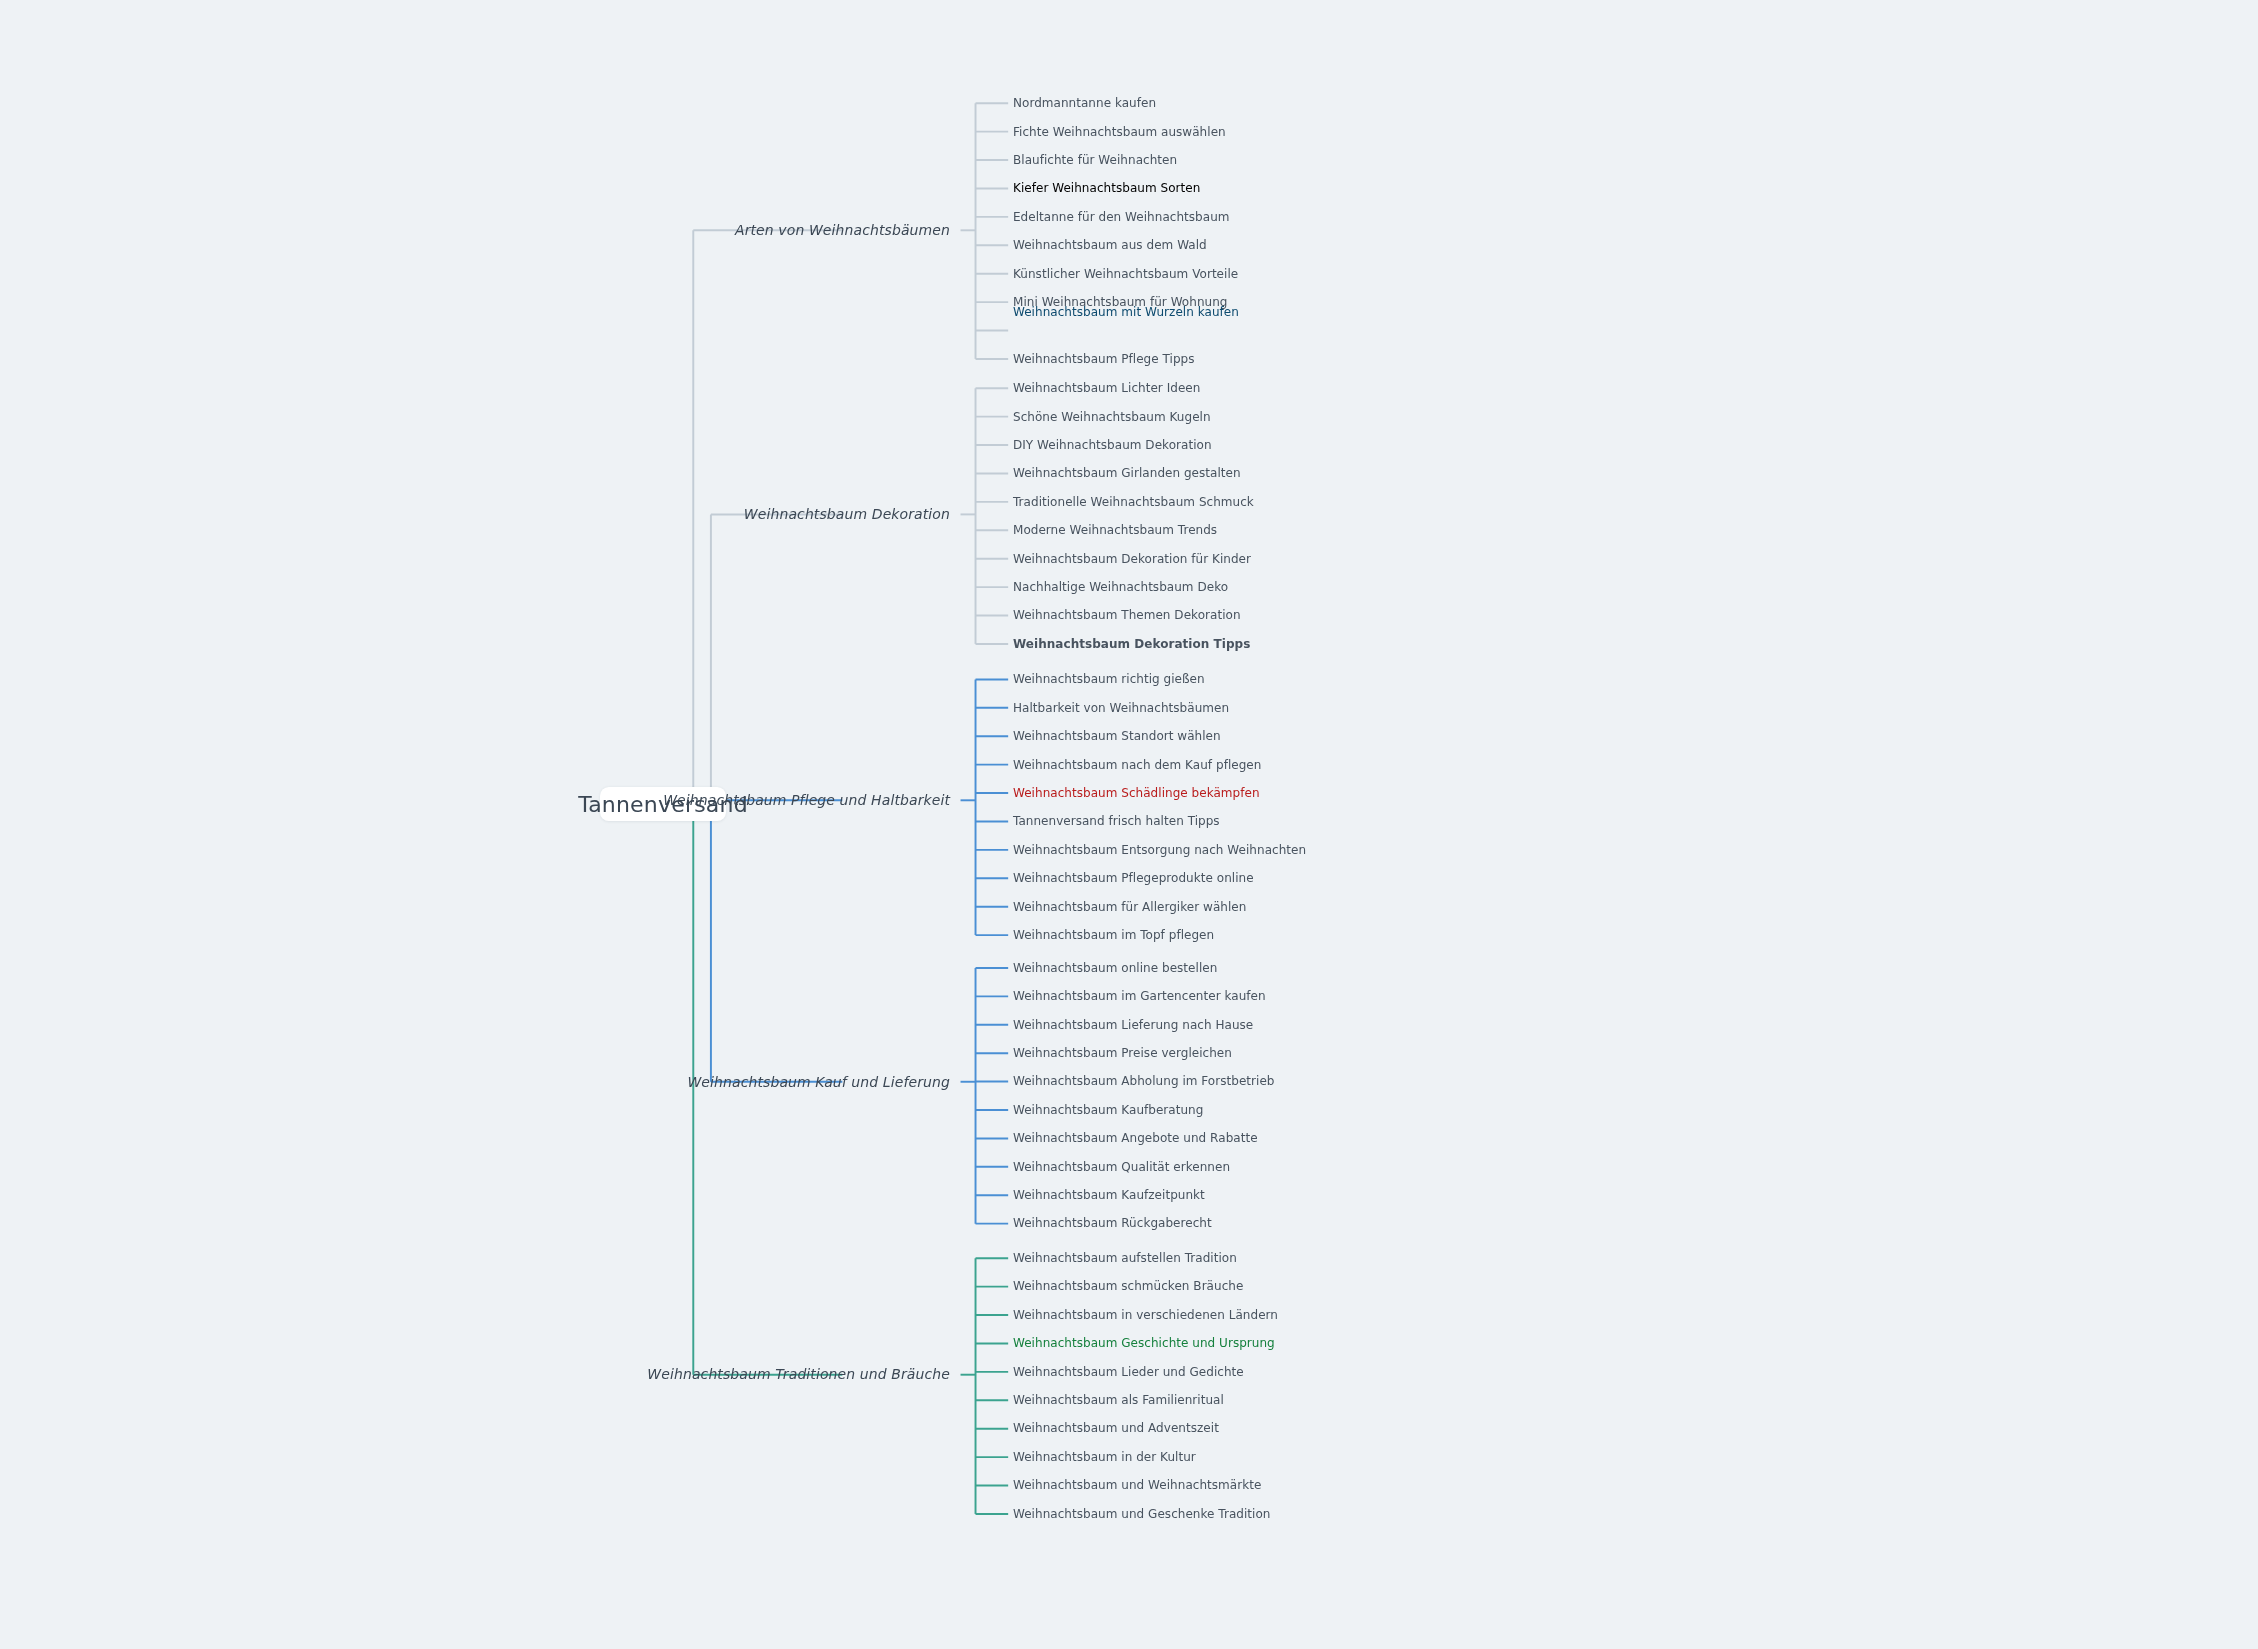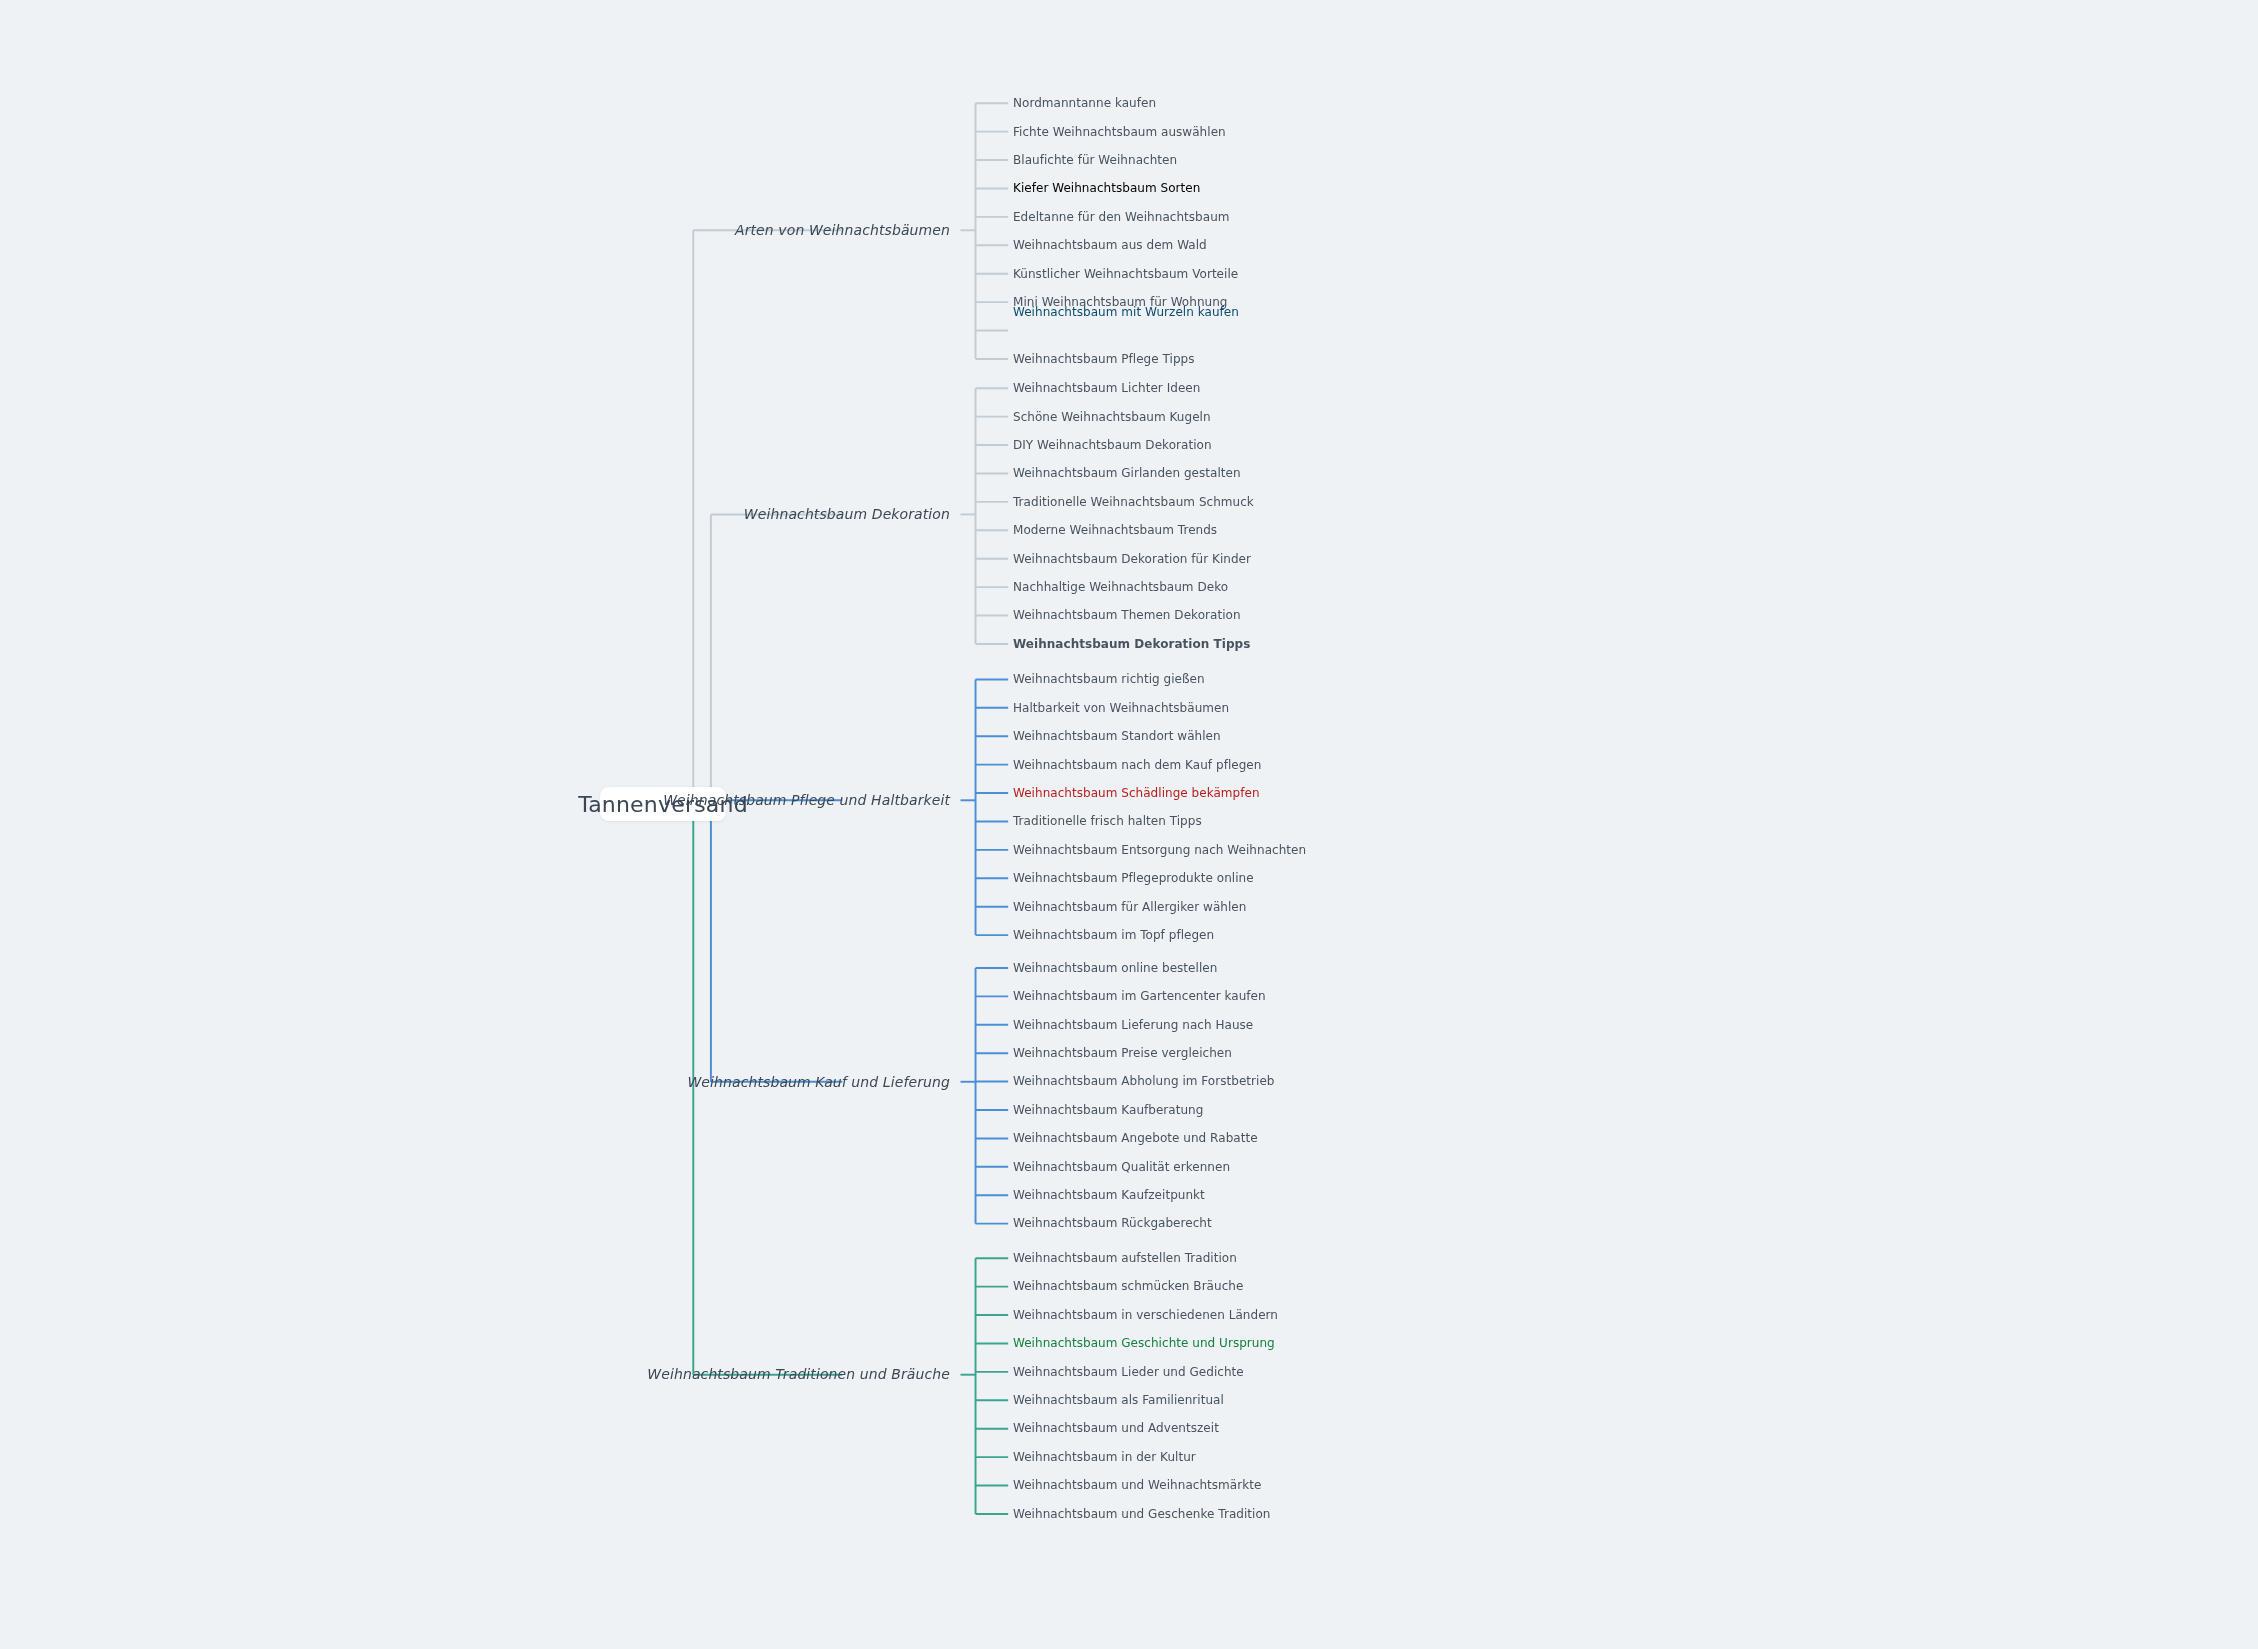--- a/index.html
+++ b/index.html
@@ -158,21 +158,21 @@
       <div class="leaf-label" style="left: 1013px; top: 559px; color: rgb(72, 83, 95);">Weihnachtsbaum Dekoration für Kinder</div>
       <div class="leaf-label" style="left: 1013px; top: 587px; color: rgb(72, 83, 95);">Nachhaltige Weihnachtsbaum Deko</div>
       <div class="leaf-label" style="left: 1013px; top: 615px; color: rgb(72, 83, 95);">Weihnachtsbaum Themen Dekoration</div>
       <div class="leaf-label" style="left: 1013px; top: 644px; color: rgb(72, 83, 95); font-weight: bold;">Weihnachtsbaum Dekoration Tipps</div>
       <div class="branch-label right-aligned" style="left: 0px; width: 950px; top: 800px; color: rgb(59, 71, 84);">Weihnachtsbaum Pflege und Haltbarkeit</div>
       <div class="leaf-label" style="left: 1013px; top: 679px; color: rgb(72, 83, 95);">Weihnachtsbaum richtig gießen</div>
       <div class="leaf-label" style="left: 1013px; top: 708px; color: rgb(72, 83, 95);">Haltbarkeit von Weihnachtsbäumen</div>
       <div class="leaf-label" style="left: 1013px; top: 736px; color: rgb(72, 83, 95);">Weihnachtsbaum Standort wählen</div>
       <div class="leaf-label" style="left: 1013px; top: 765px; color: rgb(72, 83, 95);">Weihnachtsbaum nach dem Kauf pflegen</div>
       <div class="leaf-label" style="left: 1013px; top: 793px; color: #b91c1c;">Weihnachtsbaum Schädlinge bekämpfen</div>
-      <div class="leaf-label" style="left: 1013px; top: 821px; color: rgb(72, 83, 95);">Traditionelle frisch halten Tipps</div>
+      <div class="leaf-label" style="left: 1013px; top: 821px; color: rgb(72, 83, 95);">Tannenversand frisch halten Tipps</div>
       <div class="leaf-label" style="left: 1013px; top: 850px; color: rgb(72, 83, 95);">Weihnachtsbaum Entsorgung nach Weihnachten</div>
       <div class="leaf-label" style="left: 1013px; top: 878px; color: rgb(72, 83, 95);">Weihnachtsbaum Pflegeprodukte online</div>
       <div class="leaf-label" style="left: 1013px; top: 907px; color: rgb(72, 83, 95);">Weihnachtsbaum für Allergiker wählen</div>
       <div class="leaf-label" style="left: 1013px; top: 935px; color: rgb(72, 83, 95);">Weihnachtsbaum im Topf pflegen</div>
       <div class="branch-label right-aligned" style="left: 0px; width: 950px; top: 1082px; color: rgb(59, 71, 84);">Weihnachtsbaum Kauf und Lieferung</div>
       <div class="leaf-label" style="left: 1013px; top: 968px; color: rgb(72, 83, 95);">Weihnachtsbaum online bestellen</div>
       <div class="leaf-label" style="left: 1013px; top: 996px; color: rgb(72, 83, 95);">Weihnachtsbaum im Gartencenter kaufen</div>
       <div class="leaf-label" style="left: 1013px; top: 1025px; color: rgb(72, 83, 95);">Weihnachtsbaum Lieferung nach Hause</div>
       <div class="leaf-label" style="left: 1013px; top: 1053px; color: rgb(72, 83, 95);">Weihnachtsbaum Preise vergleichen</div>
       <div class="leaf-label" style="left: 1013px; top: 1081px; color: rgb(72, 83, 95);">Weihnachtsbaum Abholung im Forstbetrieb</div>

